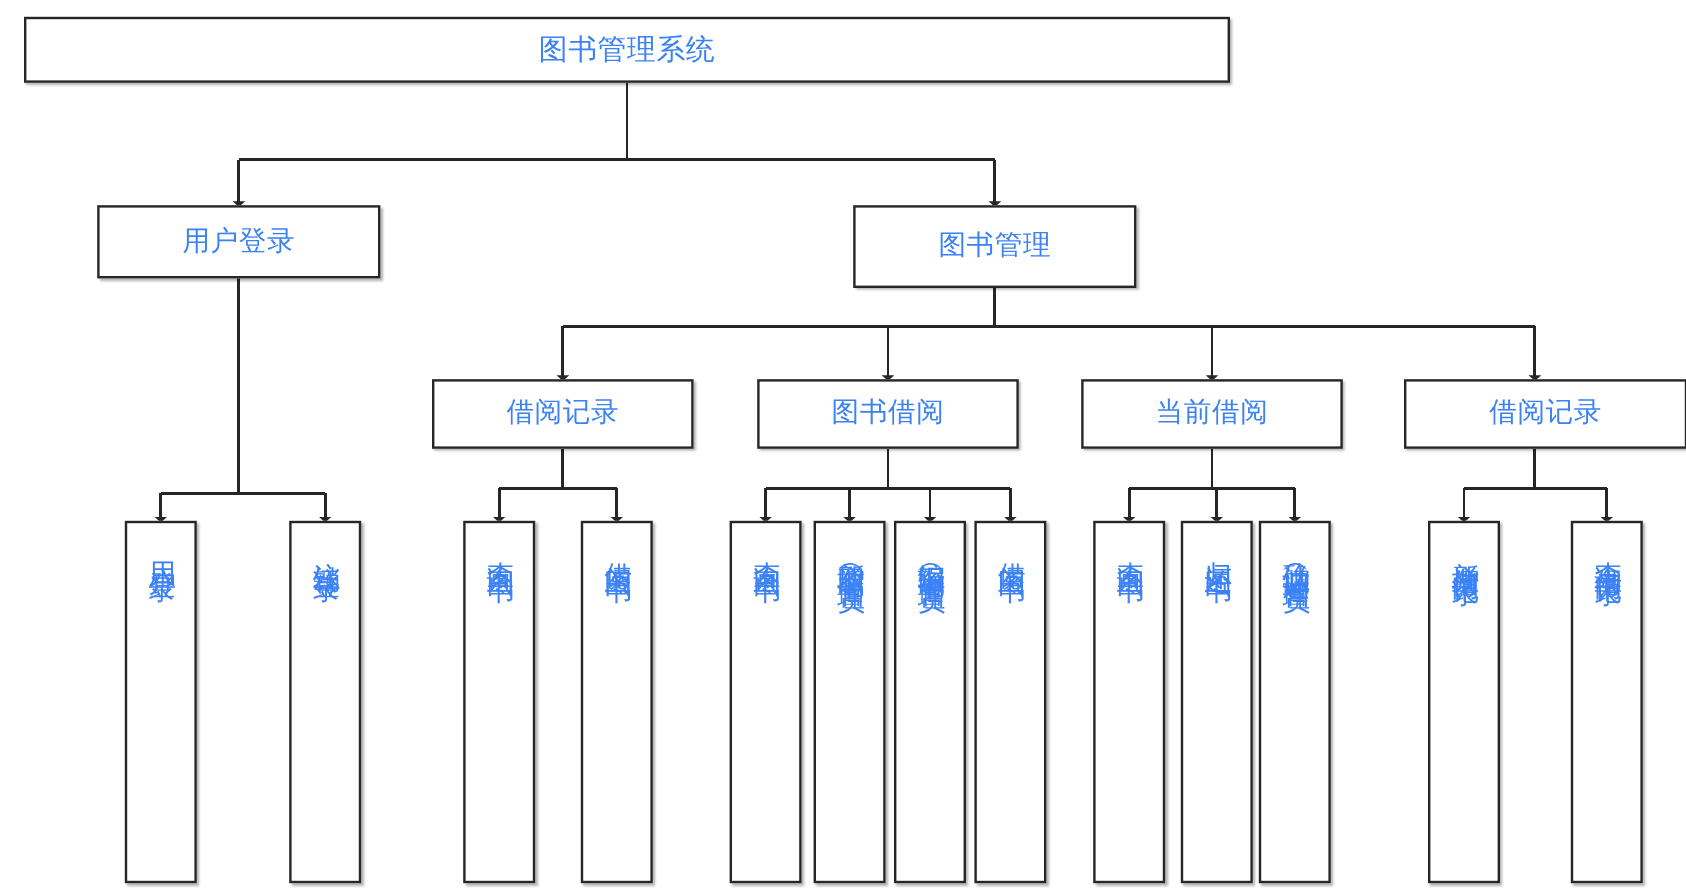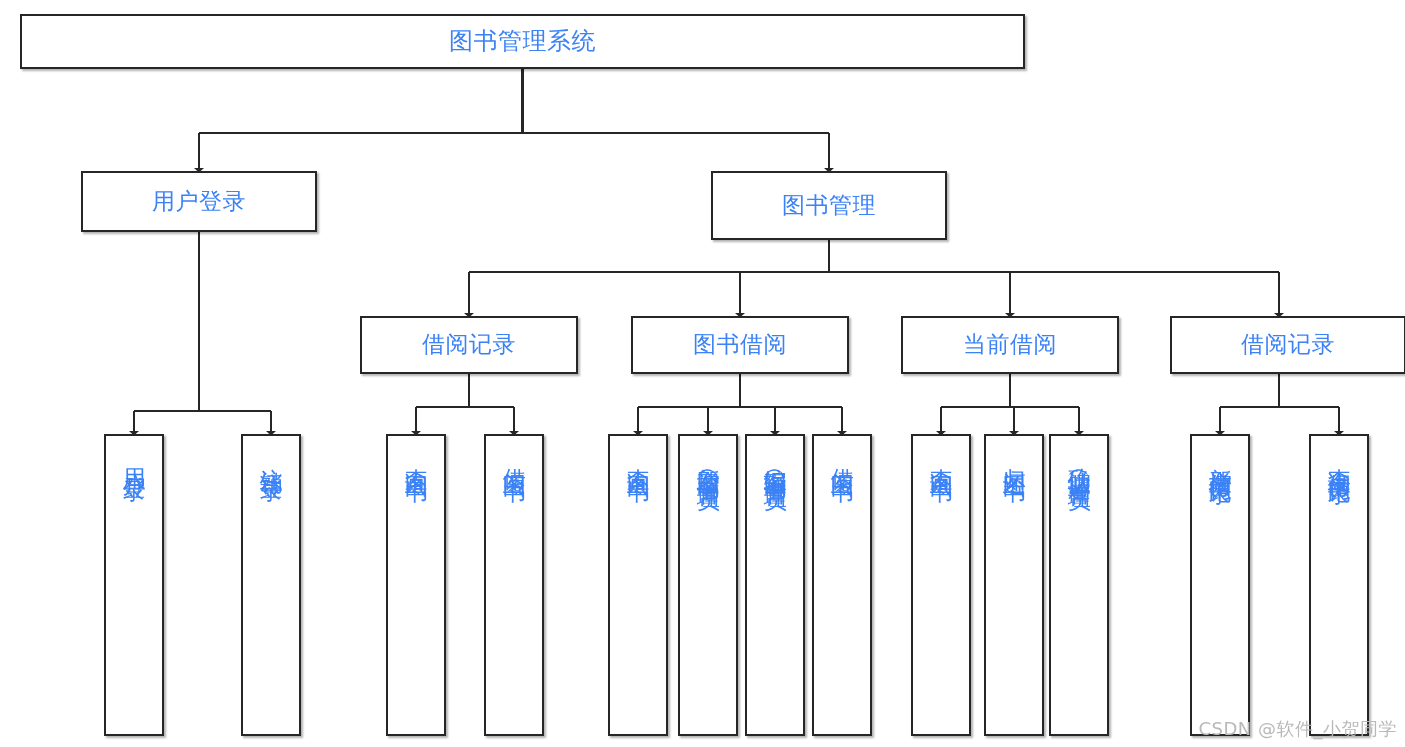--- a/index.html
+++ b/index.html
@@ -181,14 +181,13 @@
         <span class="node-label">确认归还（管理员）</span>
       </div>
       <div class="node vert tall" id="node_leaf-rcd-add" style="left: 1190px; top: 434px; width: 60px; height: 302px;">
         <span class="node-label">新增借阅记录</span>
       </div>
       <div class="node vert tall" id="node_leaf-rcd-query" style="left: 1309px; top: 434px; width: 60px; height: 302px;">
         <span class="node-label">查询借阅记录</span>
       </div>
     </div>
 
-  <div id="watermark">CSDN @软件_小贺同学</div>
 </div>
 
 </body></html>

